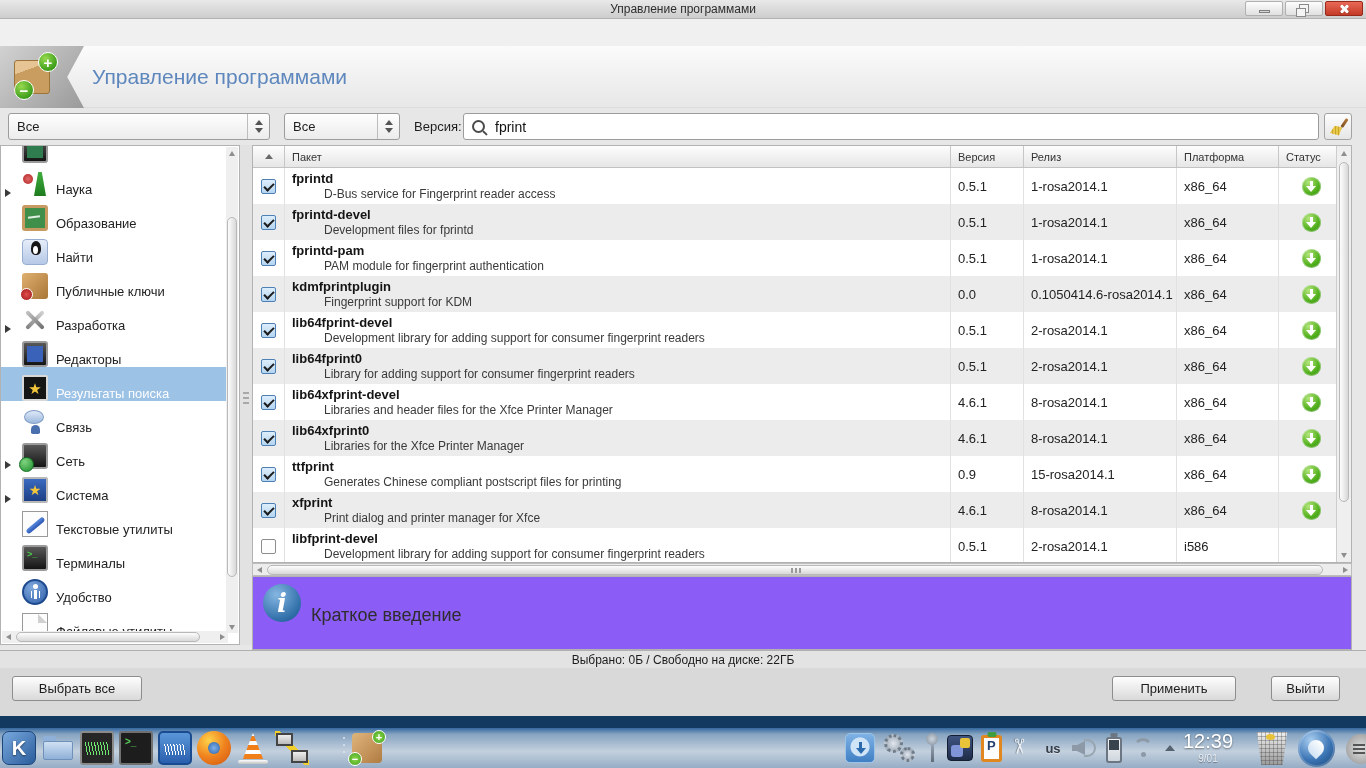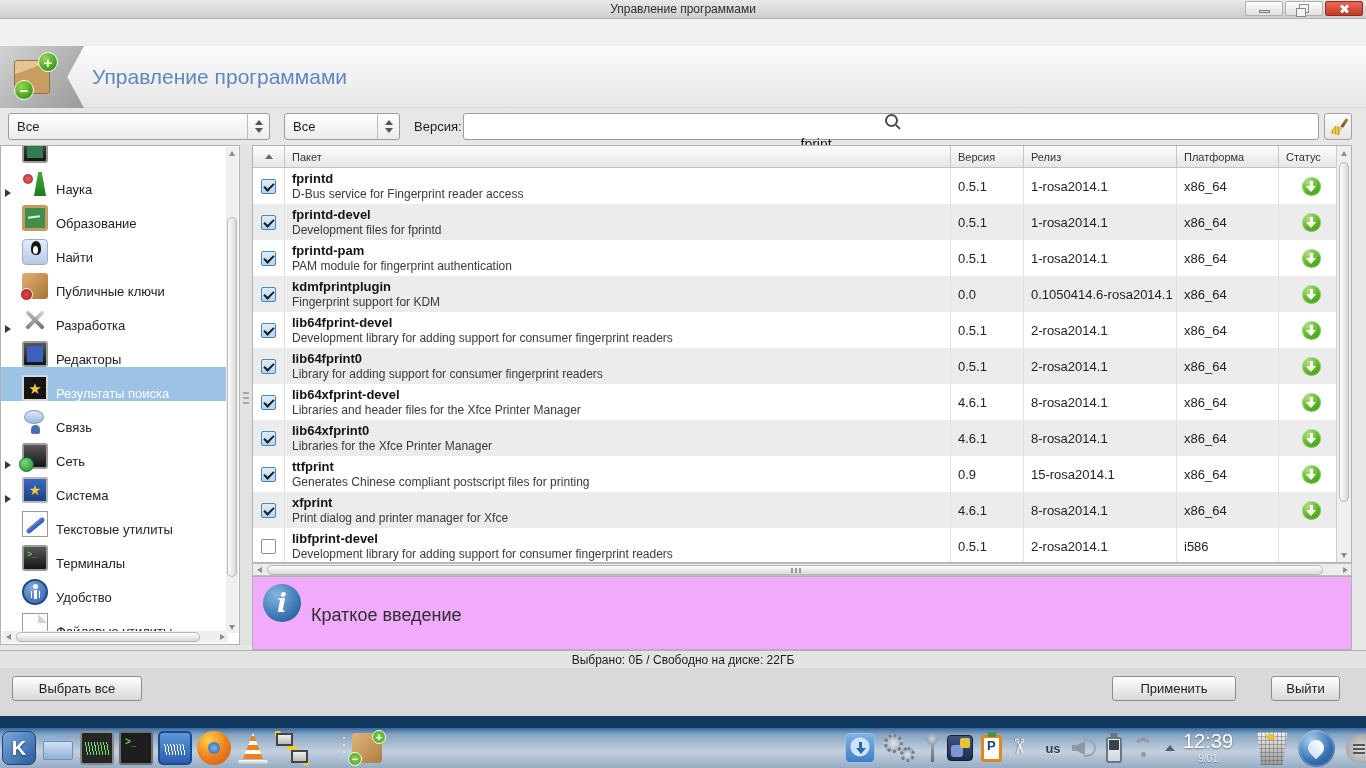--- a/index.html
+++ b/index.html
@@ -54,21 +54,21 @@
     display:flex;align-items:center;padding-left:8px;font-size:13px;color:#1e1e1e;}
   .combo1{left:8px;top:5px;width:262px;}
   .combo2{left:284px;top:5px;width:116px;}
   .spin{margin-left:auto;width:21px;height:100%;border-left:1px solid #bdbdbd;
     display:flex;flex-direction:column;align-items:center;justify-content:center;gap:3px;}
   .tri-up{width:0;height:0;border-left:4px solid transparent;border-right:4px solid transparent;border-bottom:5px solid #555;}
   .tri-down{width:0;height:0;border-left:4px solid transparent;border-right:4px solid transparent;border-top:5px solid #555;}
   .find-label{position:absolute;left:414px;top:0;height:37px;display:flex;align-items:center;font-size:13px;color:#1e1e1e;}
   .searchbox{position:absolute;left:463px;top:5px;width:856px;height:27px;background:#fff;
     border:1px solid #9c9c9c;border-radius:3px;box-sizing:border-box;
-    display:flex;align-items:center;padding:0 8px;gap:8px;flex-direction:column;}
+    display:flex;align-items:center;padding:0 8px;gap:8px;}
   .mag{width:9px;height:9px;border:2px solid #4a4a4a;border-radius:50%;position:relative;flex:none;}
   .mag::after{content:"";position:absolute;width:6px;height:2px;background:#4a4a4a;transform:rotate(45deg);right:-5px;bottom:-3px;border-radius:1px;}
   .search-input{border:none;outline:none;background:transparent;flex:1;font-size:14px;color:#111;font-family:inherit;}
   .broom-btn{position:absolute;left:1324px;top:5px;width:28px;height:27px;
     background:linear-gradient(#fdfdfd,#e6e6e6);border:1px solid #a3a3a3;border-radius:3px;box-sizing:border-box;
     display:flex;align-items:center;justify-content:center;}
   .broom{position:relative;width:18px;height:18px;}
   .broom::before{content:"";position:absolute;right:1px;top:0;width:3px;height:10px;background:linear-gradient(#b07a3a,#7d5120);transform:rotate(35deg);border-radius:1px;}
   .broom::after{content:"";position:absolute;left:1px;bottom:0;width:12px;height:10px;
     background:repeating-linear-gradient(90deg,#e8c94a 0 2px,#c9a42a 2px 3px);clip-path:polygon(40% 0,100% 20%,75% 100%,0 75%);}
@@ -113,37 +113,37 @@
   .trow.alt{background:#ececec;}
   .cell{display:flex;flex-direction:column;justify-content:center;padding-left:7px;
     border-right:1px solid #e1e1e1;box-sizing:border-box;font-size:13px;color:#222;overflow:hidden;}
   .c-check{width:32px;align-items:center;padding-left:0;}
   .c-pkg{width:666px;}
   .c-ver{width:73px;}
   .c-rel{width:153px;}
   .c-plat{width:102px;}
   .c-stat{width:58px;align-items:center;}
   .pkg-name{font-weight:bold;font-size:13px;color:#141414;line-height:16px;}
-  .pkg-desc{font-size:12px;color:#3a3a3a;line-height:15px;}
+  .pkg-desc{font-size:12px;color:#3a3a3a;line-height:15px;margin-left:32px;}
   .checkbox{width:15px;height:15px;border:1px solid #8d8d8d;border-radius:2px;background:#fdfdfd;position:relative;box-sizing:border-box;}
   .trow.checked .checkbox{border-color:#4d80b5;background:linear-gradient(#ddeefb,#b5d5ef);}
   .trow.checked .checkbox::after{content:"";position:absolute;left:2px;top:3px;width:8px;height:4px;
     border-left:2px solid #1c1c1c;border-bottom:2px solid #1c1c1c;transform:rotate(-45deg);}
   .status-dl{display:none;width:19px;height:19px;border-radius:50%;position:relative;
     background:radial-gradient(circle at 35% 28%,#b4e57e,#55b21f 55%,#2f8b0e);box-shadow:inset 0 0 0 1px rgba(255,255,255,.35);}
   .trow.status_icon .status-dl{display:block;}
   .status-dl::before{content:"";position:absolute;left:8px;top:4px;width:3px;height:6px;background:#fff;}
   .status-dl::after{content:"";position:absolute;left:4.5px;top:9px;border-left:5px solid transparent;border-right:5px solid transparent;border-top:6px solid #fff;}
   .table-vscroll{position:absolute;right:0;top:0;bottom:0;width:14px;background:#efefef;border-left:1px solid #cdcdcd;}
   .table-vscroll .sb-thumb-v{left:2px;width:10px;top:16px;height:340px;}
   .table-hscroll{position:absolute;left:252px;top:563px;width:1100px;height:13px;background:#ececec;border:1px solid #bdbdbd;box-sizing:border-box;}
   .table-hscroll .sb-thumb-h{left:14px;width:1056px;}
   .table-hscroll .sb-thumb-h::after{content:"";position:absolute;left:50%;top:2px;width:2px;height:5px;background:#9a9a9a;box-shadow:-4px 0 0 #9a9a9a,4px 0 0 #9a9a9a;}
   
-  .infopanel{position:absolute;left:252px;top:576px;width:1100px;height:74px;background:#f0abfc;
+  .infopanel{position:absolute;left:252px;top:576px;width:1100px;height:74px;background:#8b5cf6;
     border:1px solid #b2b2b2;box-sizing:border-box;overflow:hidden;}
   .info-icon{position:absolute;left:10px;top:7px;width:38px;height:38px;border-radius:50%;
     background:radial-gradient(circle at 35% 28%,#85b6e2,#2f6ea8 70%,#1d527f);
     color:#fff;display:flex;align-items:center;justify-content:center;}
   .info-icon::after{content:"i";font-family:"DejaVu Serif","Liberation Serif",serif;font-style:italic;font-weight:bold;font-size:26px;line-height:1;}
   .info-title{position:absolute;left:58px;top:28px;font-size:18px;color:#2e2e2e;}
   
   .statusstrip{position:absolute;left:0;top:650px;width:1366px;height:18px;background:#e3e3e3;
     border-top:1px solid #b0b0b0;box-sizing:border-box;display:flex;align-items:center;justify-content:center;
     font-size:12px;color:#1d1d1d;}

